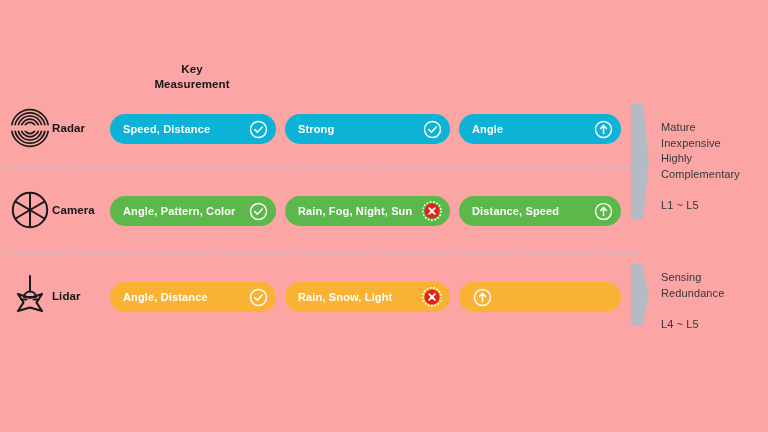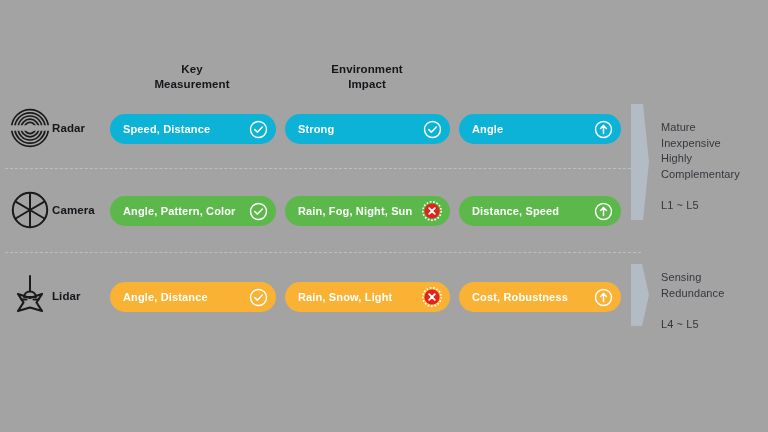--- a/index.html
+++ b/index.html
@@ -13,21 +13,21 @@
     font-family: "Liberation Sans", sans-serif;
     color: #1a1a1a;
     overflow: hidden;
     position: relative;
   }
 
   #canvas {
     position: relative;
     width: 768px;
     height: 432px;
-    background: #a3a3a3;
+    background: #fca5a5;
   }
 
   
   .col-header {
     position: absolute;
     top: 62px;
     width: 170px;
     text-align: center;
     font-size: 11.5px;
     font-weight: bold;
@@ -142,22 +142,20 @@
   .callout.k2 { left: 629px; top: 262px; }
   .callout.k2 .ctext { top: 8px; }
 </style>
 </head>
 <body>
 
 <div id="canvas">
 
   <div class="col-header c1">Key
 Measurement</div>
-  <div class="col-header c2">Environment
-Impact</div>
 
   <div class="row r1">
     <div class="sensor-icon">
       <svg width="40" height="40" viewBox="0 0 40 40">
         <defs>
           <clipPath id="radTop">
               <rect x="0" y="0" width="40" height="17.2"></rect>
             </clipPath>
           <clipPath id="radBot">
               <rect x="0" y="22.8" width="40" height="17.2"></rect>
@@ -289,21 +287,20 @@
       <span class="pill-text">Angle, Distance</span>
       <span class="pill-badge">
         <svg width="19" height="19" viewBox="0 0 20 20">
           <circle cx="10" cy="10" r="8.4" fill="none" stroke="#fff" stroke-width="1.5"></circle>
           <path d="M6.1 10.1 L8.8 12.8 L14 7.3" fill="none" stroke="#fff" stroke-width="1.6" stroke-linecap="round" stroke-linejoin="round"></path>
         </svg>
       </span>
     </div>
 
     <div class="pill p3" style="background:#f9b233">
-      <span class="pill-text">Cost, Robustness</span>
       <span class="pill-badge">
         <svg width="19" height="19" viewBox="0 0 20 20">
           <circle cx="10" cy="10" r="8.4" fill="none" stroke="#fff" stroke-width="1.5"></circle>
           <path d="M10 14.2 L10 5.9 M6.9 8.9 L10 5.7 L13.1 8.9" fill="none" stroke="#fff" stroke-width="1.6" stroke-linecap="round" stroke-linejoin="round"></path>
         </svg>
       </span>
     </div>
   </div>
 
   <div class="callout k1">

